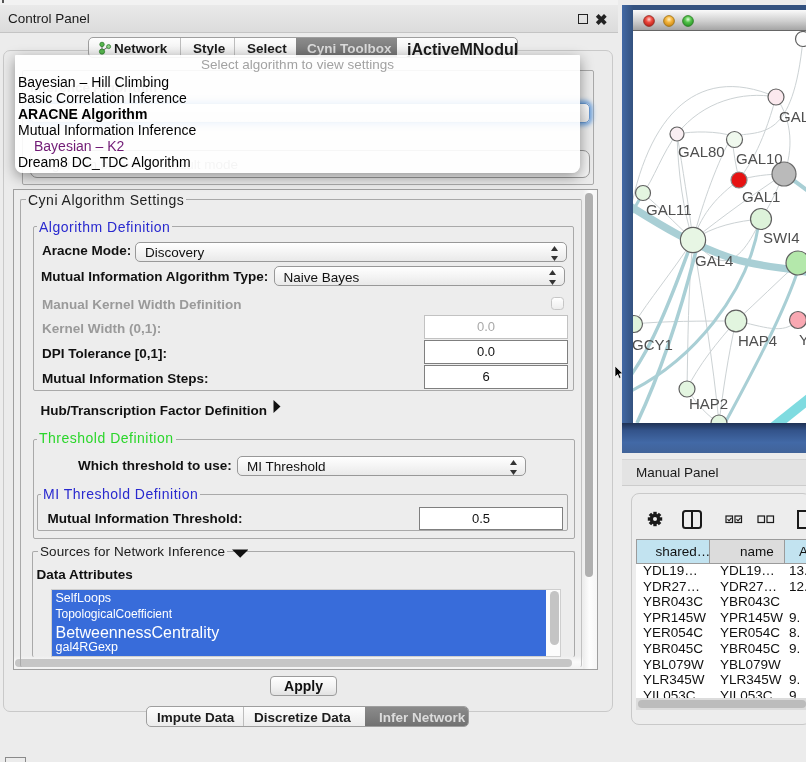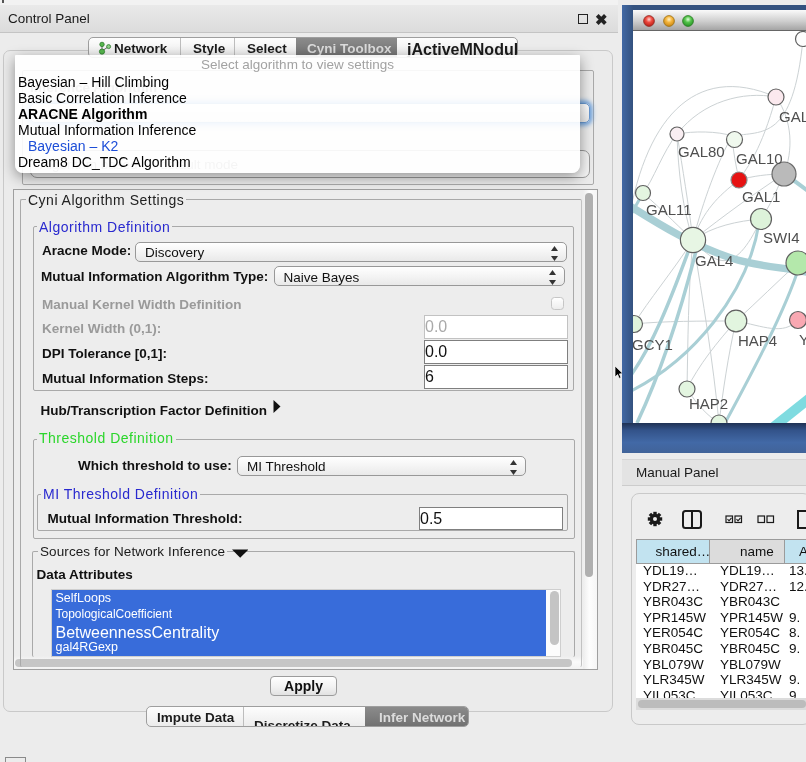--- a/index.html
+++ b/index.html
@@ -7,21 +7,21 @@
   body { position:relative; background:#ececec; font-family:"Liberation Sans", sans-serif; }
   .abs { position:absolute; }
   .lbl { font-size:13.5px; font-weight:bold; color:#111; white-space:nowrap; }
   .dis { color:#9a9a9a; }
   .grp { position:absolute; border:1px solid #a9a9a9; border-radius:2px; }
   .gtitle { position:absolute; background:#ededed; padding:0 2px; white-space:nowrap; letter-spacing:0.5px; }
   .combo { position:absolute; border:1px solid #989898; border-radius:5px;
            background:linear-gradient(#ffffff,#f2f2f2 60%,#e9e9e9); }
   .combo .ct { position:absolute; left:9px; top:2.5px; font-size:13.5px; color:#111; white-space:nowrap; }
   .field { position:absolute; border:1px solid #7f7f7f; background:#fff;
-           font-size:16px; color:#111; text-align:left; padding-right:20px; }
+           font-size:13px; color:#111; text-align:center; padding-right:20px; }
 </style>
 </head>
 <body>
 
 <div class="abs" style="left:0;top:0;width:618px;height:5px;background:#f2f2f2;"></div>
 <div class="abs" style="left:2px;top:0;width:2px;height:3px;background:#555;"></div>
 <div class="abs" style="left:0;top:5px;width:618px;height:28px;background:linear-gradient(#e9e9e9,#dcdcdc);border-bottom:1px solid #c4c4c4;"></div>
 <div class="abs" style="left:8px;top:11px;font-size:13.5px;color:#1a1a1a;">Control Panel</div>
 
 <div class="abs" style="left:578px;top:14px;width:10px;height:10px;border:1.5px solid #222;"></div>
@@ -139,31 +139,31 @@
   <div class="abs" style="left:3.5px;top:50.5px;font-size:12.5px;color:#fff;">gal4RGexp</div>
   <div class="abs" style="left:497.5px;top:1px;width:9.5px;height:54px;background:#c4c4c4;border-radius:4.5px;"></div>
 </div>
 
 <div class="abs" style="left:270px;top:676px;width:67px;height:20px;border:1px solid #9c9c9c;border-radius:4px;background:linear-gradient(#ffffff,#f2f2f2 55%,#e2e2e2);text-align:center;font-size:14px;font-weight:bold;color:#111;line-height:19px;">Apply</div>
 
 <div class="abs" style="left:146px;top:706px;width:323px;height:21px;border:1px solid #9e9e9e;border-radius:5px;background:linear-gradient(#fdfdfd,#ececec);overflow:hidden;">
   <div class="abs" style="left:96px;top:0;width:1px;height:21px;background:#bdbdbd;"></div>
   <div class="abs" style="left:218px;top:0;width:105px;height:21px;background:linear-gradient(#8b8b8b,#6f6f6f);"></div>
   <div class="abs" style="left:10px;top:3px;font-size:13.5px;font-weight:bold;color:#1c1c1c;">Impute Data</div>
-  <div class="abs" style="left:107px;top:3px;font-size:13.5px;font-weight:bold;color:#1c1c1c;margin-top:8px;">Discretize Data</div>
+  <div class="abs" style="left:107px;top:3px;font-size:13.5px;font-weight:bold;color:#1c1c1c;">Discretize Data</div>
   <div class="abs" style="left:232px;top:3px;font-size:13.5px;font-weight:bold;color:#dcdcdc;">Infer Network</div>
 </div>
 
 <div class="abs" style="left:15px;top:55px;width:565px;height:118px;background:rgba(255,255,255,0.91);border-radius:1px 1px 8px 8px;box-shadow:0 4px 14px rgba(0,0,0,0.4);"></div>
 <div class="abs" style="left:15px;top:57px;width:565px;text-align:center;font-size:13.5px;color:#a2a2a2;">Select algorithm to view settings</div>
 <div class="abs" style="left:18px;top:74px;font-size:14px;color:#000;">Bayesian – Hill Climbing</div>
 <div class="abs" style="left:18px;top:90px;font-size:14px;color:#000;">Basic Correlation Inference</div>
 <div class="abs" style="left:18px;top:105.5px;font-size:14px;font-weight:bold;color:#000;">ARACNE Algorithm</div>
 <div class="abs" style="left:18px;top:121.5px;font-size:14px;color:#000;">Mutual Information Inference</div>
-<div class="abs" style="left:28px;top:137.5px;font-size:14px;color:#1d4ed8;">Bayesian – K2</div>
+<div class="abs" style="left:34px;top:137.5px;font-size:14px;color:#701a75;">Bayesian – K2</div>
 <div class="abs" style="left:18px;top:153.5px;font-size:14px;color:#000;">Dream8 DC_TDC Algorithm</div>
 
 <svg class="abs" style="left:612px;top:366px;" width="12" height="16" viewBox="0 0 12 16">
   <path d="M3,0 L3,11 L5.6,8.6 L7.2,12.4 L9,11.6 L7.4,7.9 L10.8,7.6 Z" fill="#000" stroke="#fff" stroke-width="0.7"></path>
 </svg>
 
 <div class="abs" style="left:5px;top:757px;width:21px;height:10px;border:1.5px solid #8a8a8a;background:#ececec;"></div>
 
 <div class="abs" style="left:622px;top:5px;width:184px;height:418px;background:linear-gradient(90deg,#4168a4,#34527f 11px,#34527f);"></div>
 <div class="abs" style="left:622px;top:423px;width:184px;height:30px;background:linear-gradient(#1f3254,#33538a 25%,#4269a6 65%,#416399);"></div>

